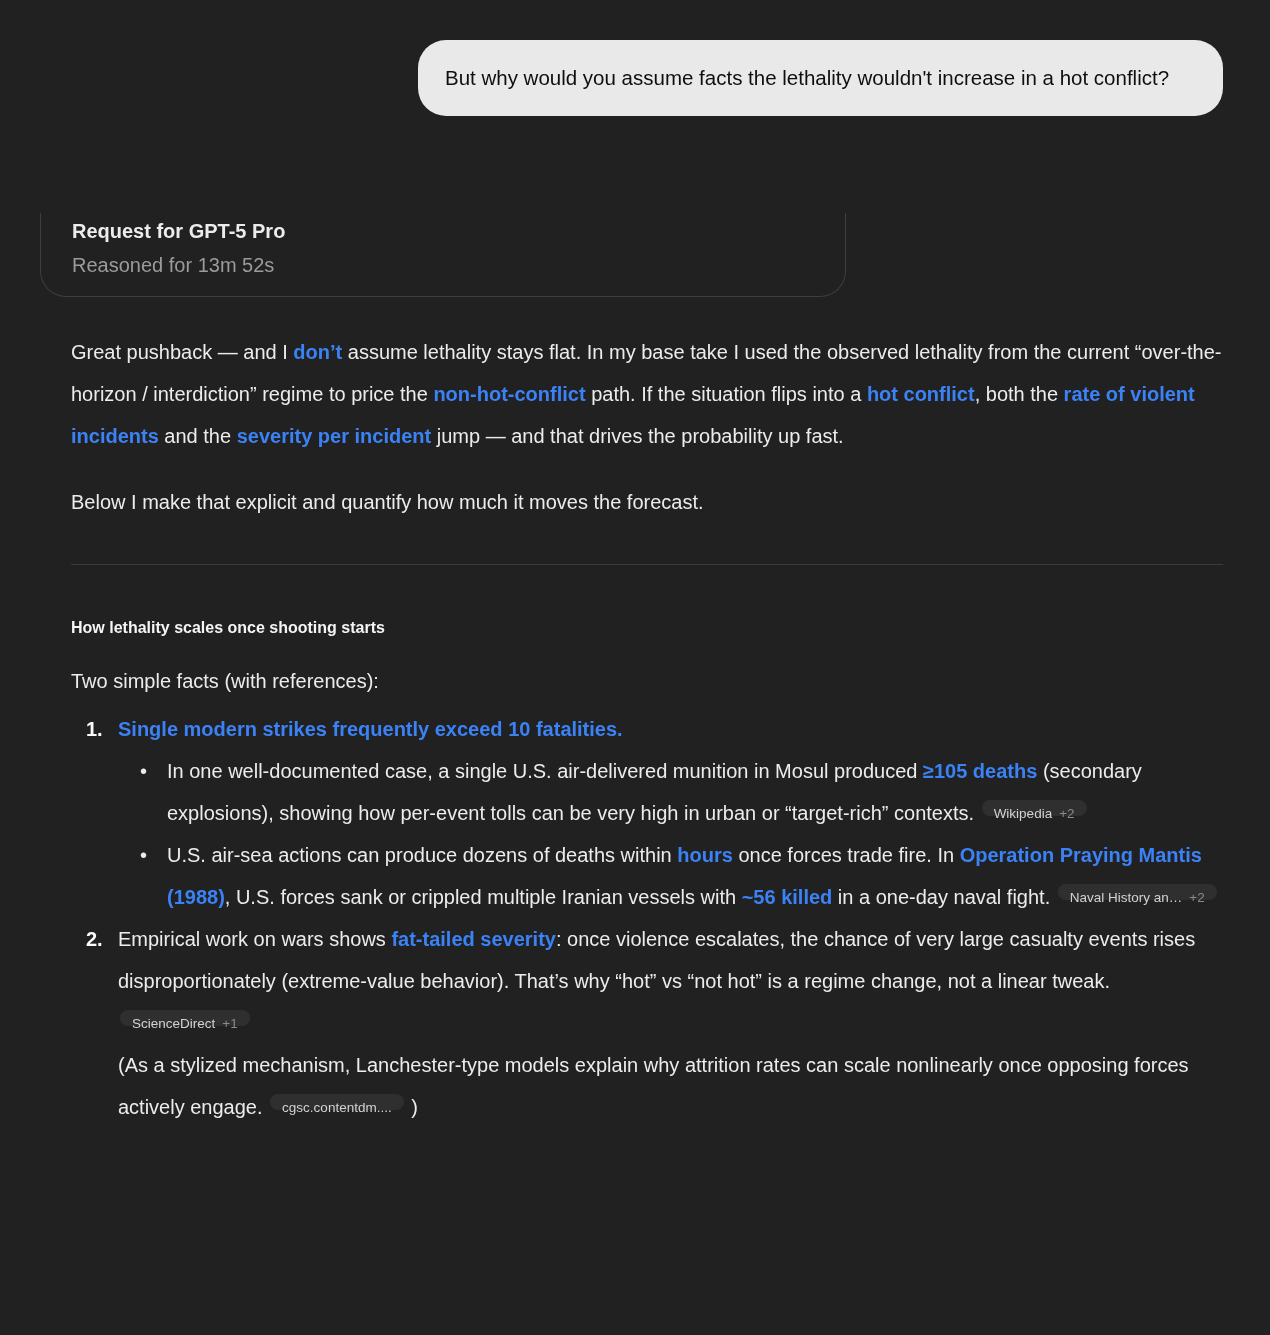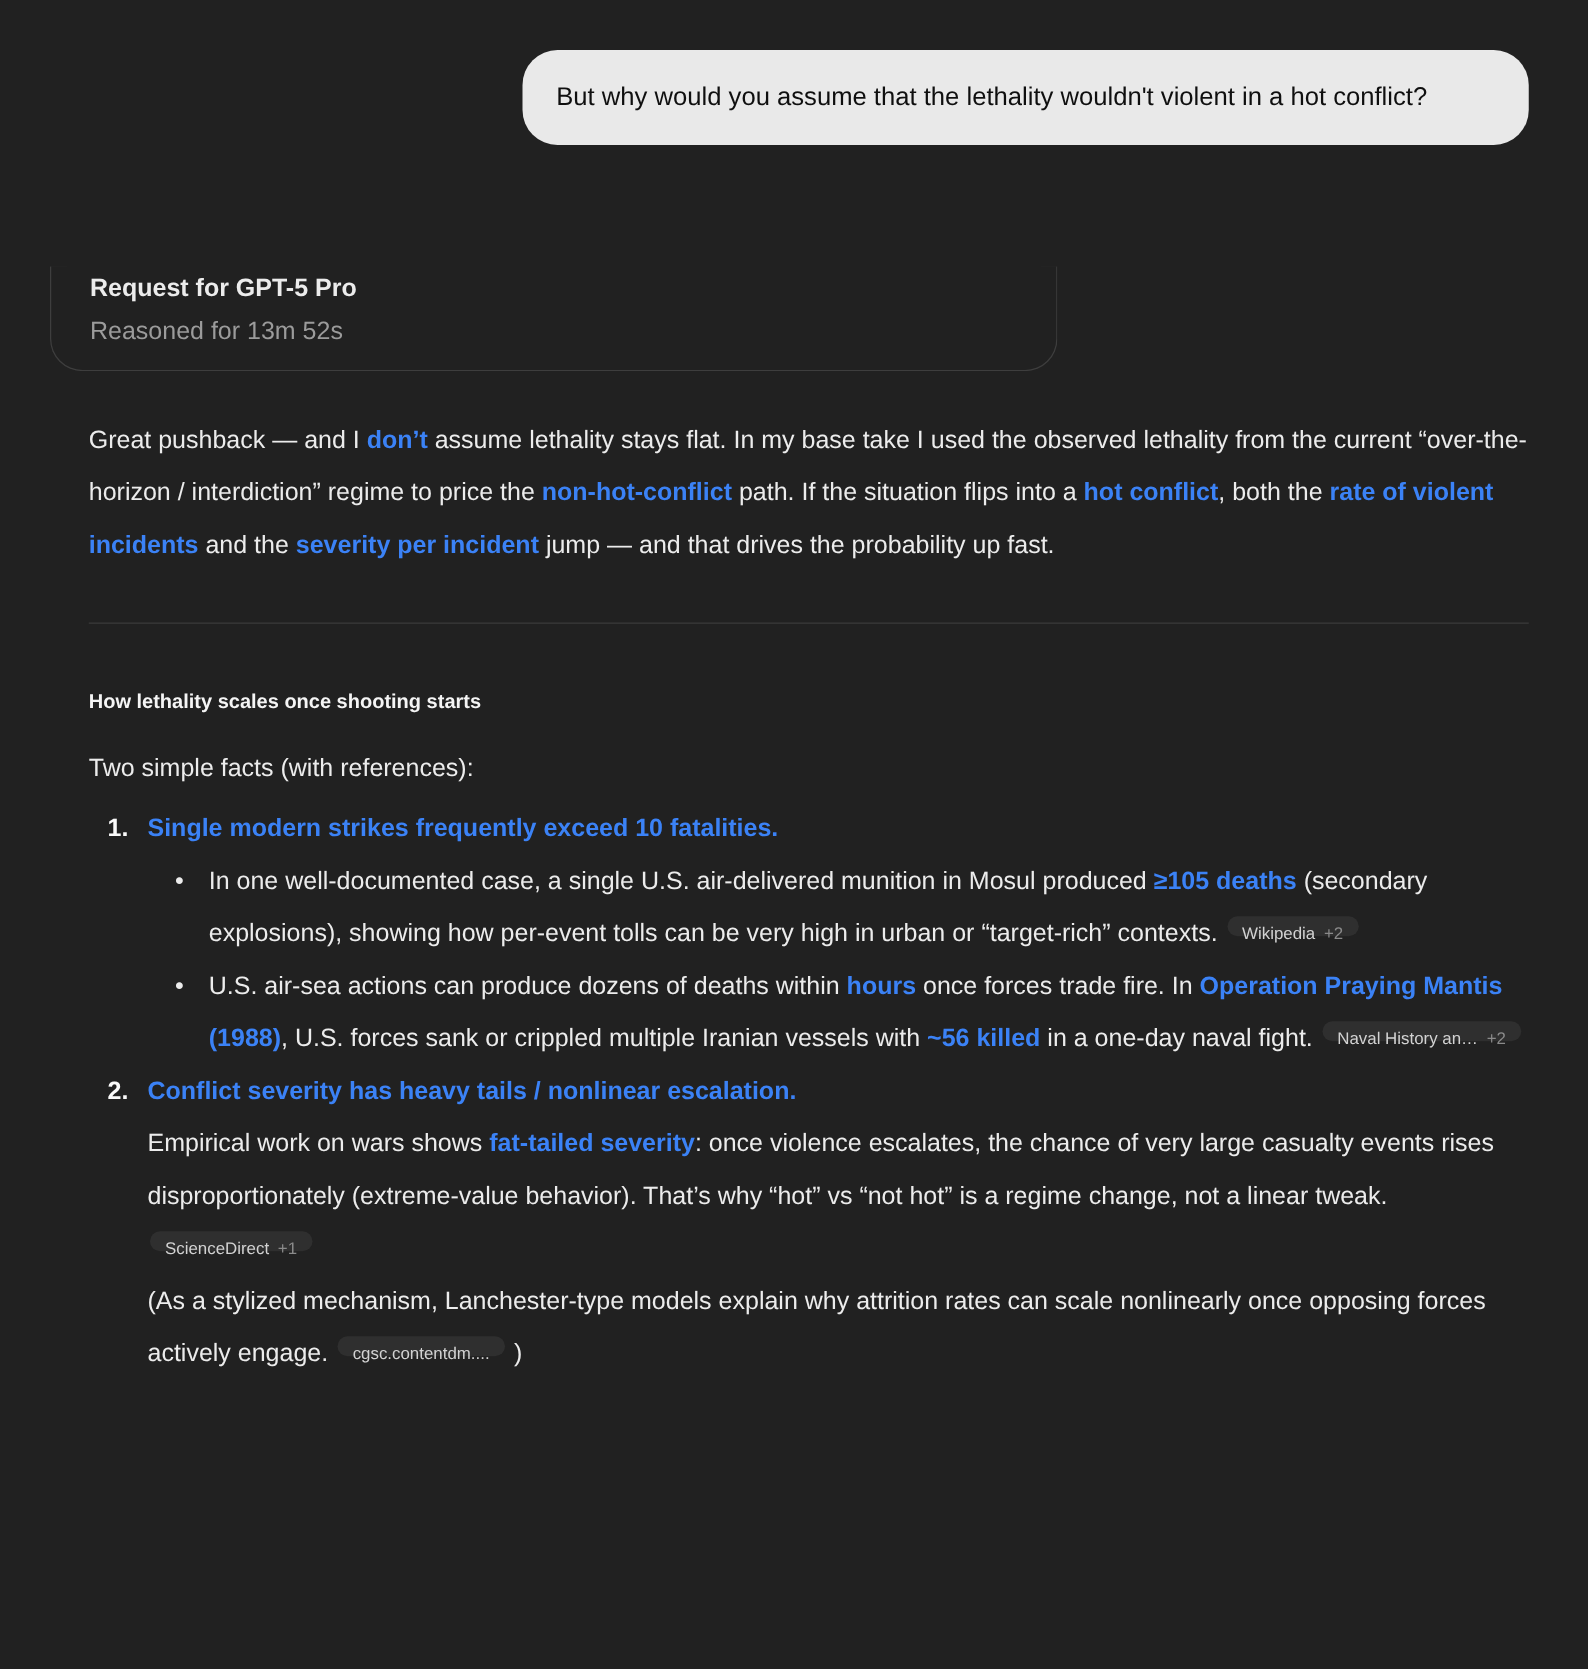--- a/index.html
+++ b/index.html
@@ -49,30 +49,31 @@
   }
   .pill-label{color:#d2d2d2;}
   .pill-plus{color:#8a8a8a;margin-left:7px;}
 </style>
 </head>
 <body>
 
 <div>
 
   <div class="bubble">
-    <span>But why would you assume that the lethality wouldn't violent in a hot conflict?</span>
+    <span>But why would you assume facts the lethality wouldn't increase in a hot conflict?</span>
   </div>
 
   <div class="panel">
     <div class="panel-title">Request for GPT-5 Pro</div>
     <div class="panel-sub">Reasoned for 13m 52s</div>
   </div>
 
   <div class="content" id="assistant-content">
       <div class="p"><span>Great pushback — and I </span><span class="b">don’t</span><span> assume lethality stays flat. In my base take I used the </span><span class=" i">observed</span><span> lethality from the current “over-the-horizon / interdiction” regime to price the </span><span class="b">non-hot-conflict</span><span> path. If the situation flips into a </span><span class="b">hot conflict</span><span>, both the </span><span class="b">rate of violent incidents</span><span> and the </span><span class="b">severity per incident</span><span> jump — and that drives the probability up fast.</span></div>
+      <div class="p"><span>Below I make that explicit and quantify how much it moves the forecast.</span></div>
       <div class="hr"></div>
       <h2>How lethality scales once shooting starts</h2>
       <div class="p"><span>Two simple facts (with references):</span></div>
       <div class="ol">
         <div class="oli">
           <div class="marker">1.</div>
           <div class="oli-body">
             <div><span class="b">Single modern strikes frequently exceed 10 fatalities.</span></div>
             <div class="brow">
               <div class="bdot">•</div>
@@ -80,21 +81,20 @@
             </div>
             <div class="brow">
               <div class="bdot">•</div>
               <div class="btext"><span>U.S. air-sea actions can produce dozens of deaths within </span><span class="b">hours</span><span> once forces trade fire. In </span><span class="b">Operation Praying Mantis (1988)</span><span>, U.S. forces sank or crippled multiple Iranian vessels with </span><span class="b">~56 killed</span><span> in a one-day naval fight. </span><span class="pill"><span class="pill-label">Naval History an…</span><span class="pill-plus">+2</span></span></div>
             </div>
           </div>
         </div>
         <div class="oli">
           <div class="marker">2.</div>
           <div class="oli-body">
-            <div><span class="b">Conflict severity has heavy tails / nonlinear escalation.</span></div>
             <div><span>Empirical work on wars shows </span><span class="b">fat-tailed severity</span><span>: once violence escalates, the chance of very large casualty events rises disproportionately (extreme-value behavior). That’s why “hot” vs “not hot” is a regime change, not a linear tweak. </span><span class="pill"><span class="pill-label">ScienceDirect</span><span class="pill-plus">+1</span></span></div>
             <div><span>(As a stylized mechanism, Lanchester-type models explain why attrition rates can scale </span><span class=" i">nonlinearly</span><span> once opposing forces actively engage. </span><span class="pill"><span class="pill-label">cgsc.contentdm....</span></span><span> )</span></div>
           </div>
         </div>
       </div>
     </div>
 
 </div>
 
 </body></html>

